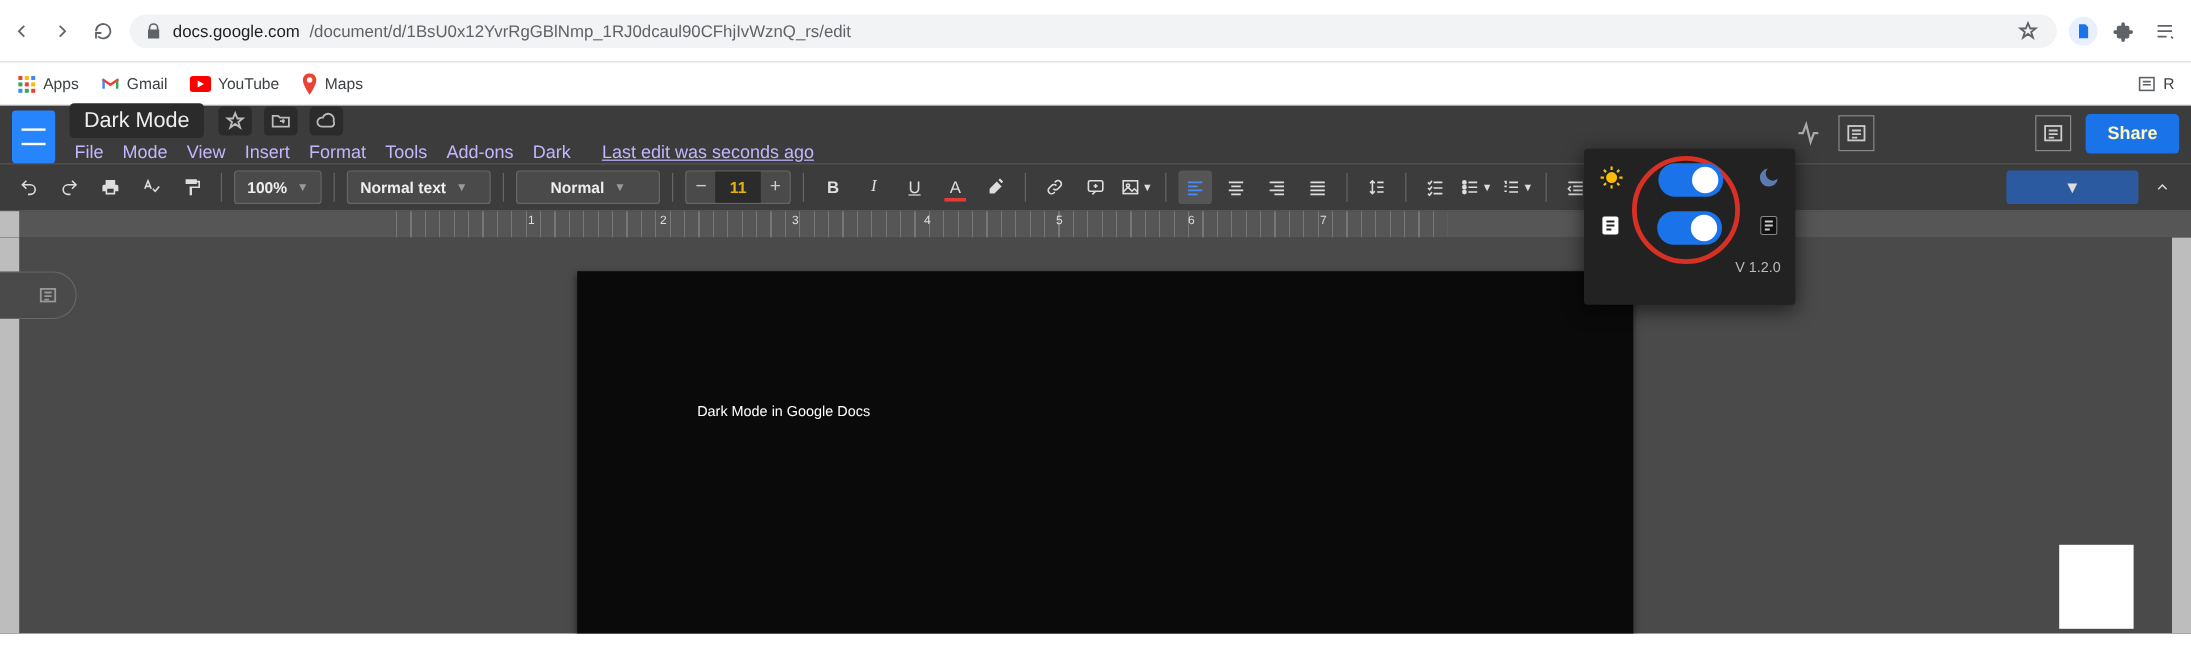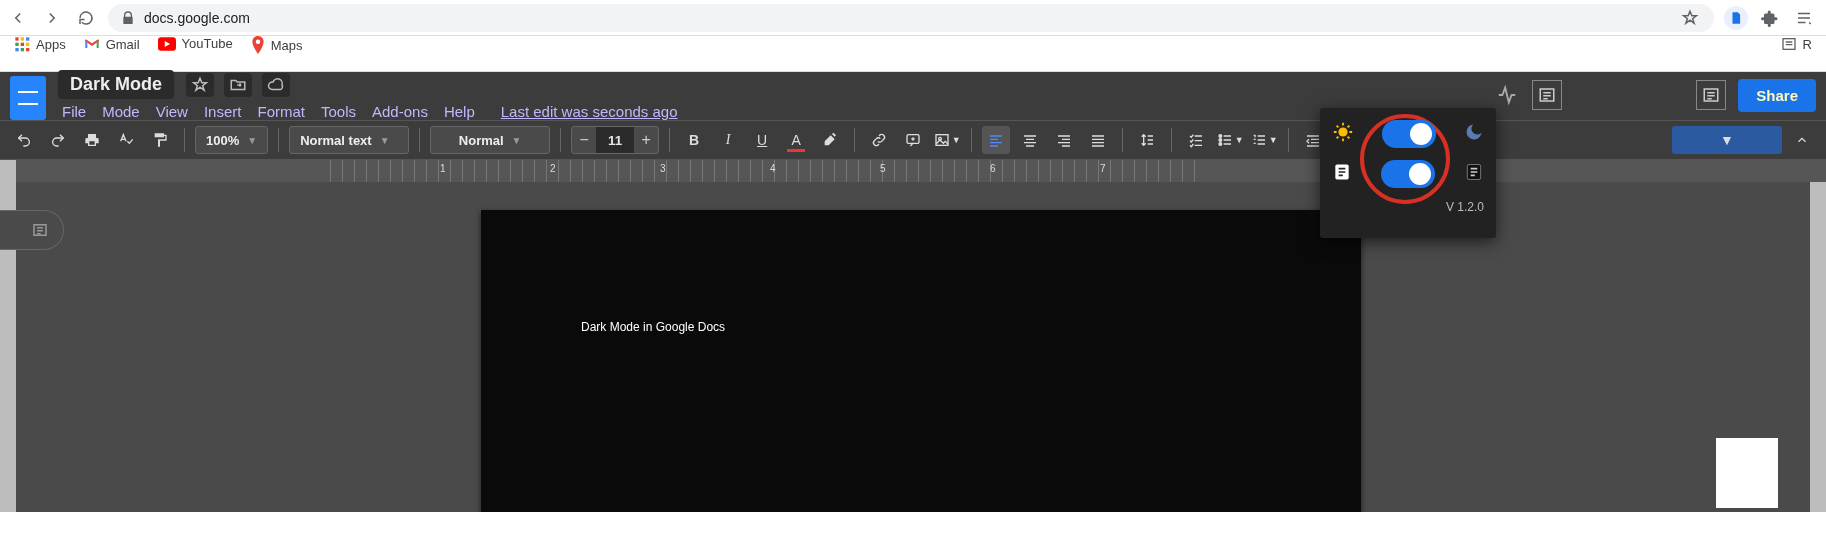--- a/index.html
+++ b/index.html
@@ -6,21 +6,21 @@
   body {
     font-family: Arial, sans-serif;
     background: #fff;
     width: 1826px;
     overflow: hidden;
   }
   
   .browser-bar {
     display: flex;
     align-items: center;
-    height: 36px;
+    height: 52px;
     background: #fff;
     border-bottom: 1px solid #ddd;
     padding: 0 6px;
     gap: 10px;
   }
   .nav-icon {
     width: 24px; height: 24px;
     display: inline-flex;
     align-items: center; justify-content: center;
     color: #5f6368;
@@ -41,21 +41,21 @@
   }
   .addr .dark { color: #202124; }
   .omni-icons { display:flex; align-items:center; gap:10px; margin-right:4px;}
   .omni-icons .nav-icon { color:#5f6368; }
   .ext-badge {
     width:24px;height:24px;border-radius:50%;
     display:flex;align-items:center;justify-content:center;
     background:#e8f0fe;
   }
   .bookmark-bar {
-    display:flex;align-items:flex-start;gap:18px;
+    display:flex;align-items:center;gap:18px;
     height:36px;padding:0 14px;font-size:13px;color:#3c4043;
     border-bottom:1px solid #ddd;
   }
   .bookmark-item{display:flex;align-items:center;gap:6px;cursor:pointer;}
   .bookmark-bar .spacer{flex:1;}
   
   .docs {
     background:#3c3c3c;
     color:#fff;
     position:relative;
@@ -68,21 +68,21 @@
     width:36px;height:44px;background:#2684fc;border-radius:3px;
     display:flex;align-items:center;justify-content:center;margin-top:6px;
   }
   .doc-icon-inner{width:20px;height:14px;border:2px solid #fff;border-right:0;border-left:0;}
   .title-block{display:flex;flex-direction:column;gap:2px;}
   .title-chip{
     display:flex;align-items:center;gap:12px;
   }
   .doc-title{
     background:#2b2b2b;border-radius:4px;padding:4px 12px;
-    font-size:18px;font-weight:700;color:#eee;
+    font-size:18px;font-weight:400;color:#eee;
   }
   .title-icons{display:flex;gap:10px;color:#aaa;}
   .title-icons .nav-icon{background:#2b2b2b;border-radius:4px;width:28px;height:24px;}
   .menus{display:flex;gap:16px;font-size:15px;color:#c4b5fd;margin-top:2px;padding-left:4px;}
   .menus span{cursor:pointer;}
   .last-edit{text-decoration:underline;margin-left:10px;}
   .right-block{margin-left:auto;display:flex;align-items:center;gap:12px;}
   .share-btn{
     background:#1a73e8;color:#fef9c3;font-weight:600;font-size:15px;
     padding:8px 18px;border-radius:4px;cursor:pointer;
@@ -101,21 +101,21 @@
   .sep{width:1px;height:24px;background:#666;margin:0 4px;}
   .sel{
     height:28px;background:#4a4a4a;border:1px solid #666;border-radius:3px;
     display:flex;align-items:center;padding:0 10px;gap:8px;color:#eee;
     font-size:13px;font-weight:600;cursor:pointer;
   }
   .sel .caret{color:#999;font-size:10px;}
   .size-group{display:flex;align-items:center;border:1px solid #666;border-radius:3px;background:#4a4a4a;}
   .size-group .pm{width:24px;height:26px;display:flex;align-items:center;justify-content:center;color:#ccc;cursor:pointer;}
   .size-group input{
-    width:38px;height:26px;background:#2b2b2b;border:0;text-align:center;color:#e5e5e5;font-weight:600;
+    width:38px;height:26px;background:#2b2b2b;border:0;text-align:center;color:#eab308;font-weight:600;
   }
   .align-active{background:#555;}
   .color-bar{position:relative;}
   .color-bar::after{content:"";position:absolute;bottom:2px;left:5px;right:5px;height:3px;background:#e53935;}
   
   .ruler{
     height:22px;background:#565656;position:relative;color:#bbb;
     display:flex;
   }
   .vgutter{width:16px;background:#bdbdbd;}
@@ -177,20 +177,21 @@
         <path d="M4 20v-6h6"></path>
       </svg>
   </span>
   <div class="addr">
     <span class="nav-icon" style="width:16px;height:16px">
       <svg viewBox="0 0 24 24" fill="currentColor">
           <path d="M6 10V8a6 6 0 0 1 12 0v2h1v11H5V10h1zm2 0h8V8a4 4 0 0 0-8 0v2z"></path>
         </svg>
     </span>
     <span class="dark">docs.google.com</span>
+      <span>/document/d/1BsU0x12YvrRgGBlNmp_1RJ0dcaul90CFhjIvWznQ_rs/edit</span>
     <span style="flex:1"></span>
     <span class="nav-icon">
       <svg viewBox="0 0 24 24" fill="none" stroke="currentColor" stroke-width="2">
           <path d="M12 3l2.5 6h6l-5 4 2 6-5.5-4-5.5 4 2-6-5-4h6z"></path>
         </svg>
     </span>
   </div>
   <div class="omni-icons">
     <span class="ext-badge">
       <svg width="14" height="14" viewBox="0 0 24 24" fill="#1a73e8">
@@ -287,21 +288,21 @@
         </div>
       </div>
       <div class="menus">
         <span>File</span>
         <span>Mode</span>
         <span>View</span>
         <span>Insert</span>
         <span>Format</span>
         <span>Tools</span>
         <span>Add-ons</span>
-        <span>Help</span>
+        <span>Dark</span>
         <span class="last-edit">Last edit was seconds ago</span>
       </div>
     </div>
     <div class="right-block">
       <span class="activity-icon">
         <svg viewBox="0 0 24 24" width="22" height="22" fill="none" stroke="#aaa" stroke-width="2">
             <path d="M3 12h4l3-8 4 16 3-8h4"></path>
           </svg>
       </span>
       <span class="editing-icon">

